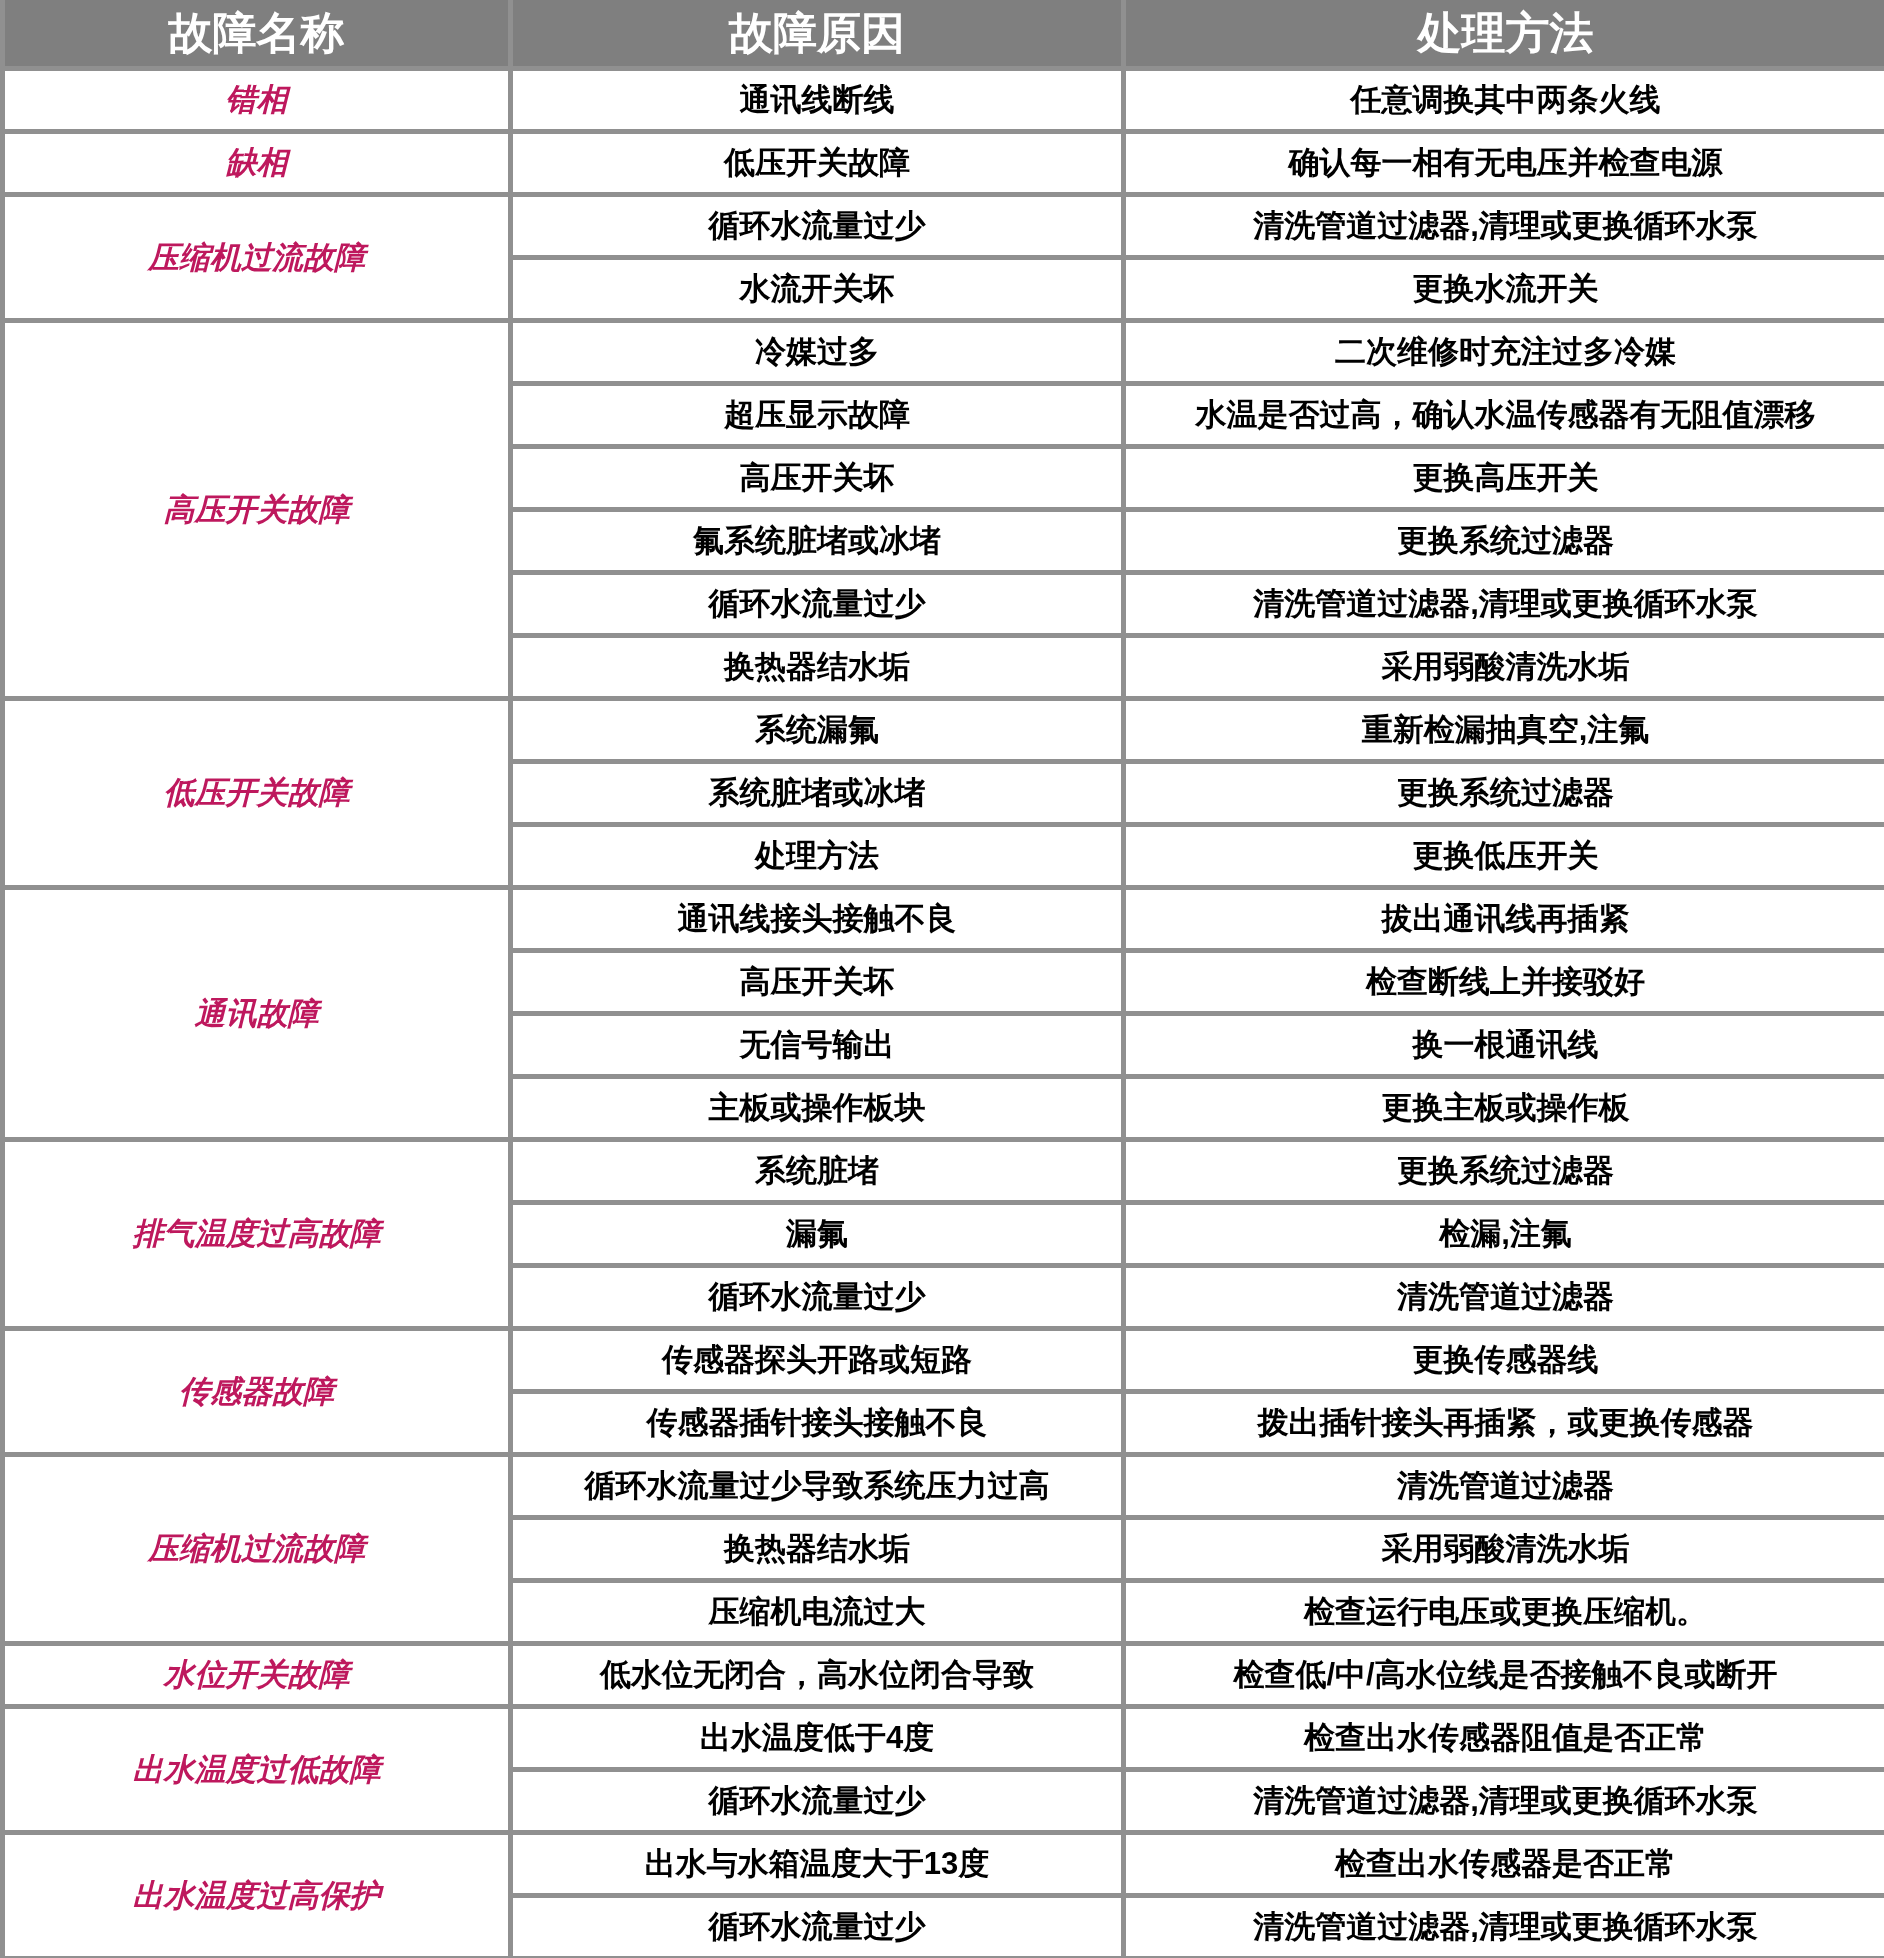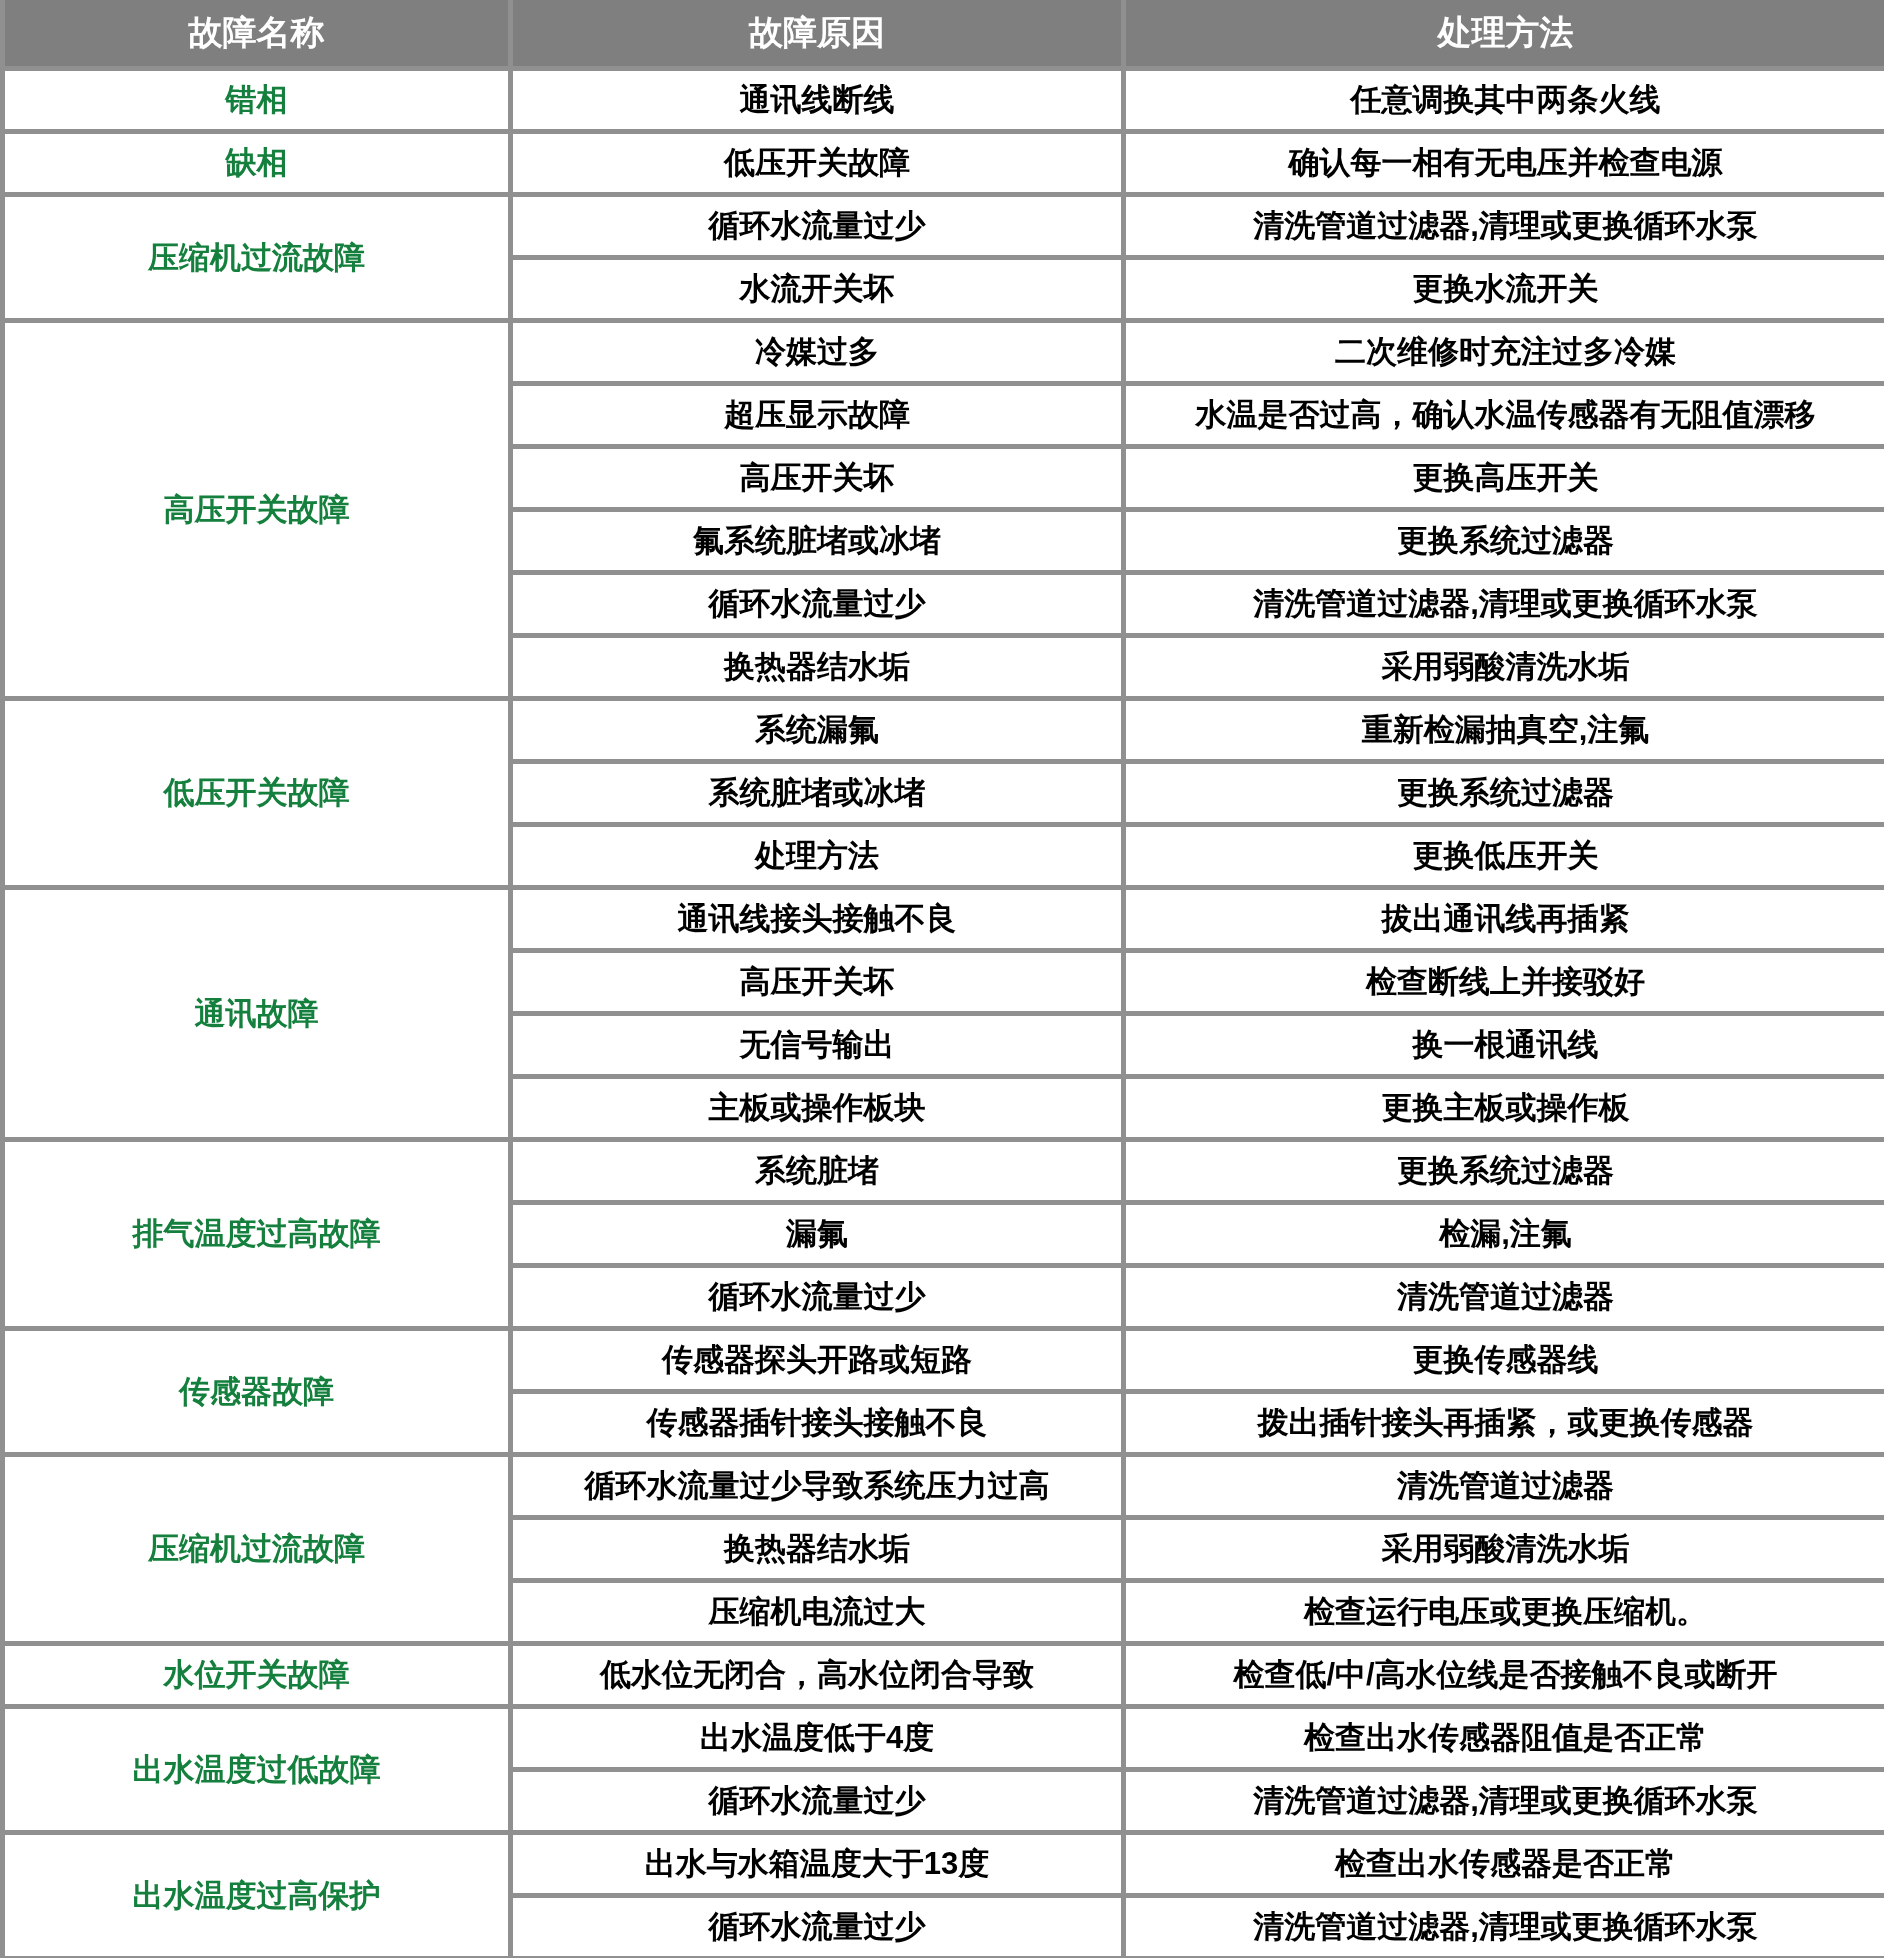--- a/index.html
+++ b/index.html
@@ -19,34 +19,35 @@
   .fault-table td {
     border: 5.6px solid #909090;
     text-align: center;
     vertical-align: middle;
     padding: 0 4.8px;
     overflow: hidden;
   }
   .fault-table thead th {
     background: #7f7f7f;
     color: #ffffff;
-    font-size: 34px;
+    font-size: 44px;
     height: 66px;
     border-top: none;
   }
   .fault-table tbody tr {
     height: 63px;
   }
   .fault-table td {
     background: #ffffff;
     color: #000000;
     font-size: 31px;
   }
   .fault-table td.fault-name {
-    color: #15803d;
+    color: #be185d;
+    font-style: italic;
   }
 </style>
 </head>
 <body>
 
 <table class="fault-table">
   <colgroup>
     <col style="width:508px">
     <col style="width:613px">
     <col style="width:764px">

